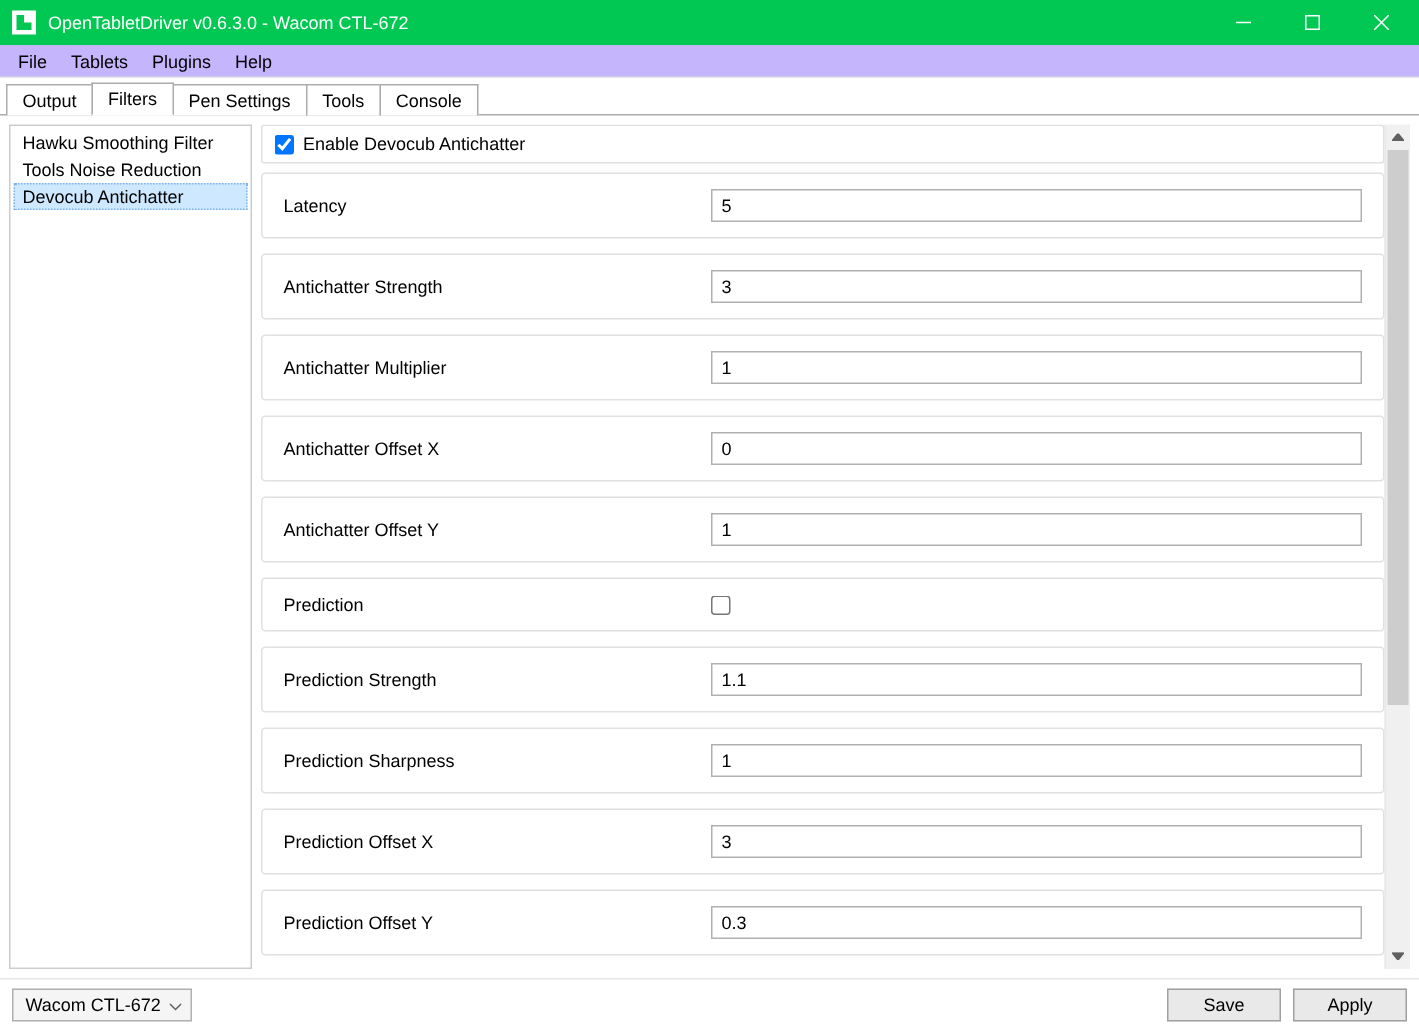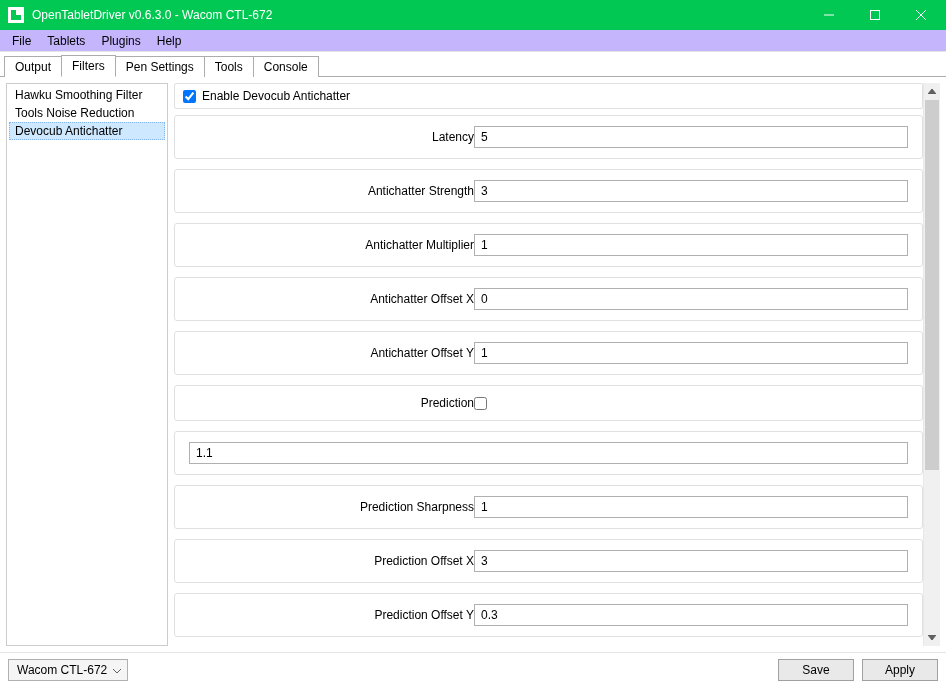--- a/index.html
+++ b/index.html
@@ -135,21 +135,20 @@
       border: 1px solid #e0e0e0;
       border-radius: 3px;
       padding: 10px 14px;
       margin-bottom: 10px;
       display: flex;
       align-items: center;
     }
     .param-row .param-label {
       width: 285px;
       flex-shrink: 0;
-      text-align: right;
     }
     .param-row .param-input {
       flex: 1;
       border: 1px solid #b0b0b0;
       padding: 3px 6px;
       font-family: inherit;
       font-size: 12px;
       height: 22px;
     }
     .param-row .param-checkbox {
@@ -287,20 +286,21 @@
       </div>
       <div class="param-row">
         <div class="param-label">Antichatter Offset Y</div>
         <input class="param-input" value="1" style="">
       </div>
       <div class="param-row">
         <div class="param-label">Prediction</div>
         <input type="checkbox" class="param-checkbox" style="">
       </div>
       <div class="param-row">
+        <div class="param-label">Prediction Strength</div>
         <input class="param-input" value="1.1" style="">
       </div>
       <div class="param-row">
         <div class="param-label">Prediction Sharpness</div>
         <input class="param-input" value="1" style="">
       </div>
       <div class="param-row">
         <div class="param-label">Prediction Offset X</div>
         <input class="param-input" value="3" style="">
       </div>

